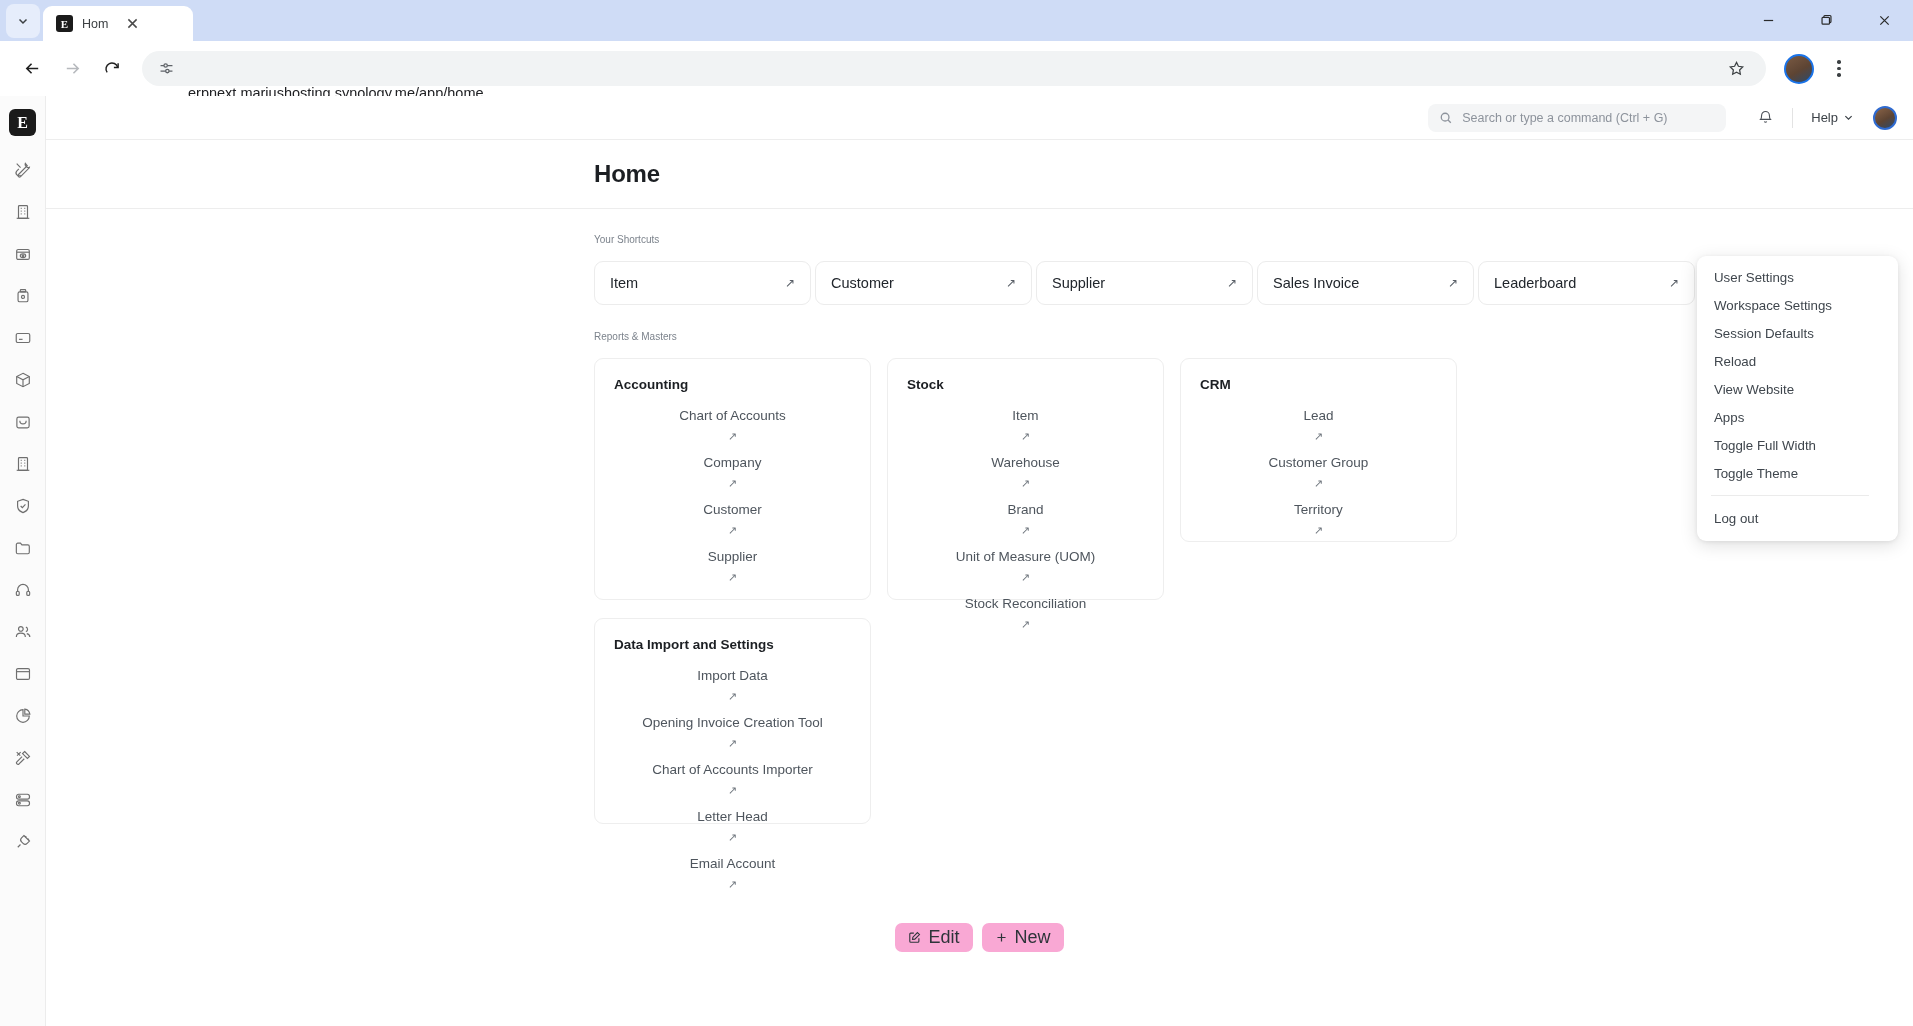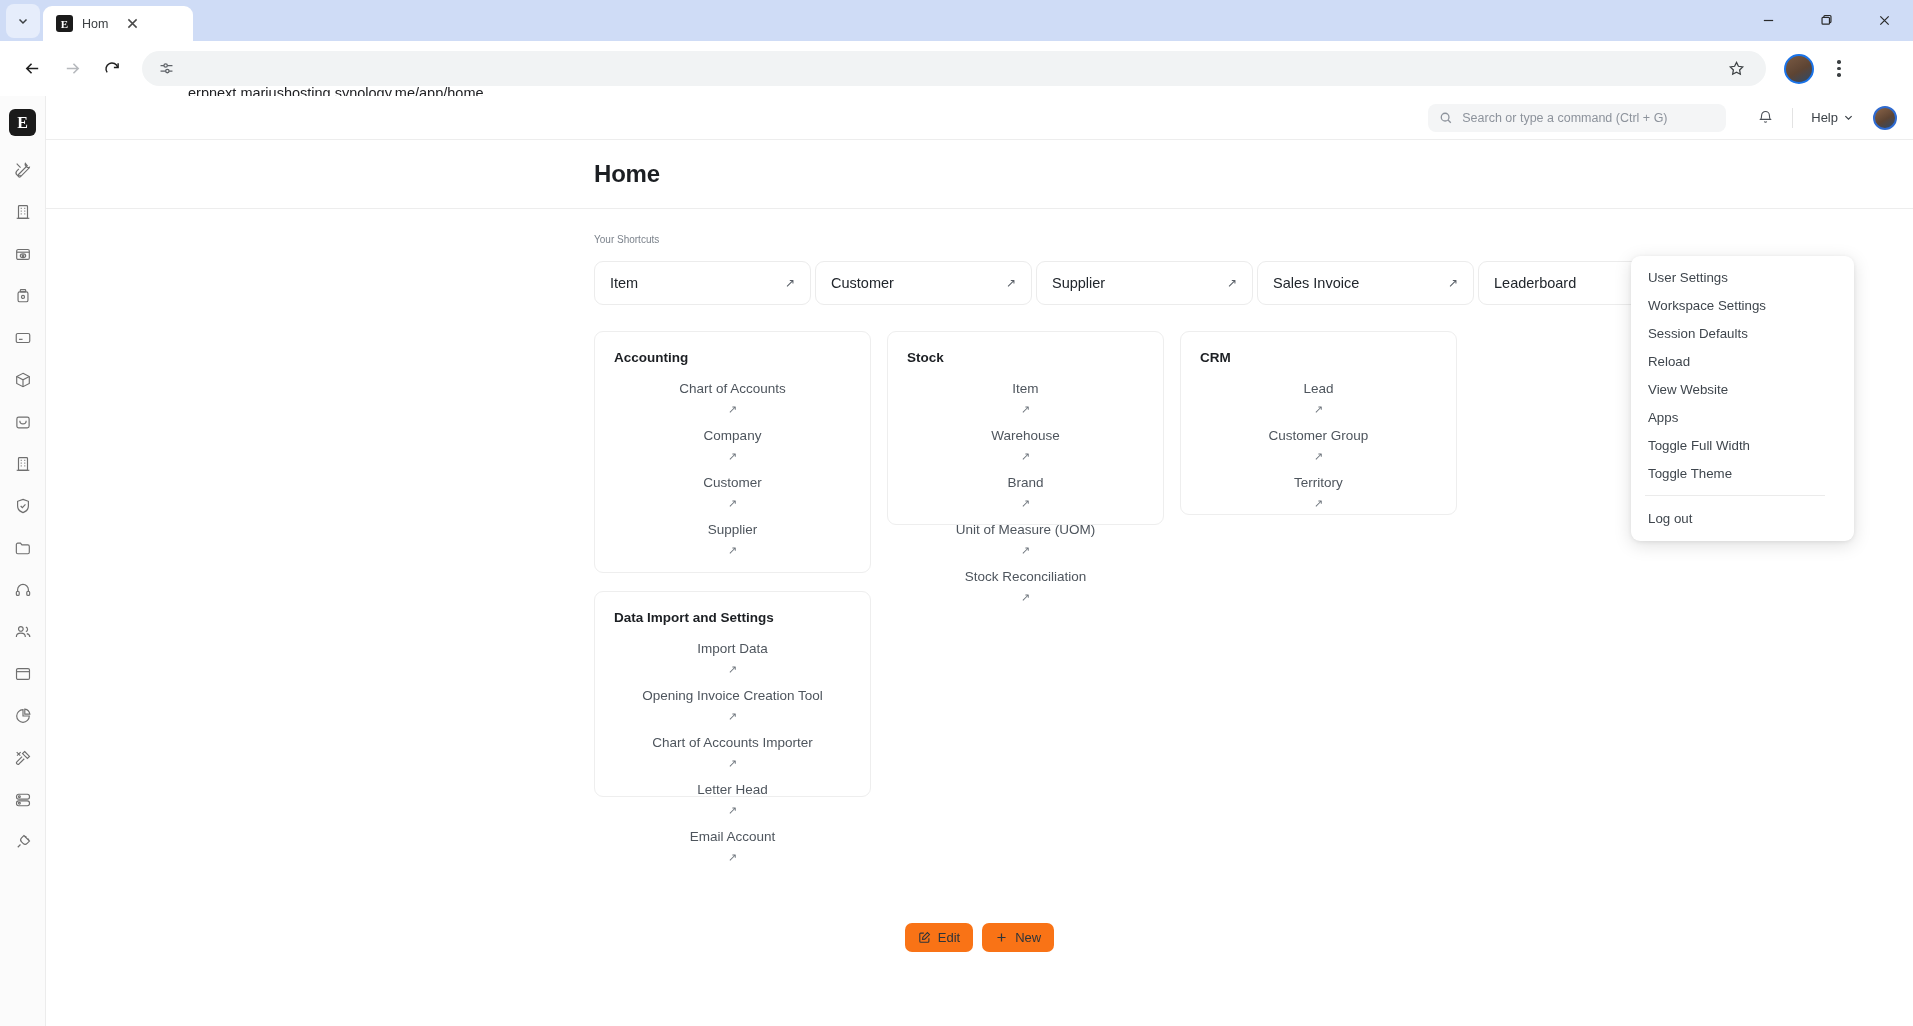--- a/index.html
+++ b/index.html
@@ -300,21 +300,21 @@
     margin-bottom: 18px;
   }
   .master-card {
     width: 277px;
     border: 1px solid #eeeeee;
     border-radius: 9px;
     padding: 18px 19px 16px 19px;
     background: #fff;
   }
   .master-card.tall-acc { height: 242px; }
-  .master-card.tall-stock { height: 194px; }
+  .master-card.tall-stock { height: 242px; }
   .master-card.tall-crm { height: 184px; }
   .master-card.tall-data { height: 206px; }
   .master-title {
     font-size: 13.5px;
     font-weight: 700;
     color: #1c1f23;
     margin-bottom: 16px;
   }
   .master-link {
     display: flex;
@@ -331,36 +331,36 @@
   .bottom-actions {
     position: absolute;
     left: 0; right: 0;
     bottom: 74px;
     display: flex;
     justify-content: center;
     gap: 9px;
   }
   .pill-btn {
     height: 29px;
-    background: #f97316;
+    background: #f9a8d4;
     border-radius: 7px;
     display: flex;
     align-items: center;
     gap: 7px;
     padding: 0 13px;
-    font-size: 13px;
+    font-size: 18px;
     color: #2e343a;
   }
 
   
   .user-dropdown {
     position: absolute;
     top: 160px;
-    left: 1631px;
-    width: 223px;
+    left: 1697px;
+    width: 201px;
     background: #ffffff;
     border-radius: 9px;
     box-shadow: 0 4px 18px rgba(0,0,0,0.13), 0 1px 4px rgba(0,0,0,0.07);
     padding: 7px 15px 9px 0;
     z-index: 40;
   }
   .dd-item {
     height: 28px;
     display: flex;
     align-items: center;
@@ -622,20 +622,21 @@
             <span class="label">Sales Invoice</span>
             <span class="arrow-ne">↗</span>
           </div>
           <div class="shortcut-card">
             <span class="label">Leaderboard</span>
             <span class="arrow-ne">↗</span>
           </div>
         </div>
 
         <div class="masters-wrap">
+          <div class="section-label">Reports &amp; Masters</div>
 
           <div class="card-row">
 
             <div class="master-card tall-acc">
               <div class="master-title">Accounting</div>
               <div class="master-link">
                   <span>Chart of Accounts</span>
                   <span class="arrow-ne">↗</span>
                 </div>
               <div class="master-link">

